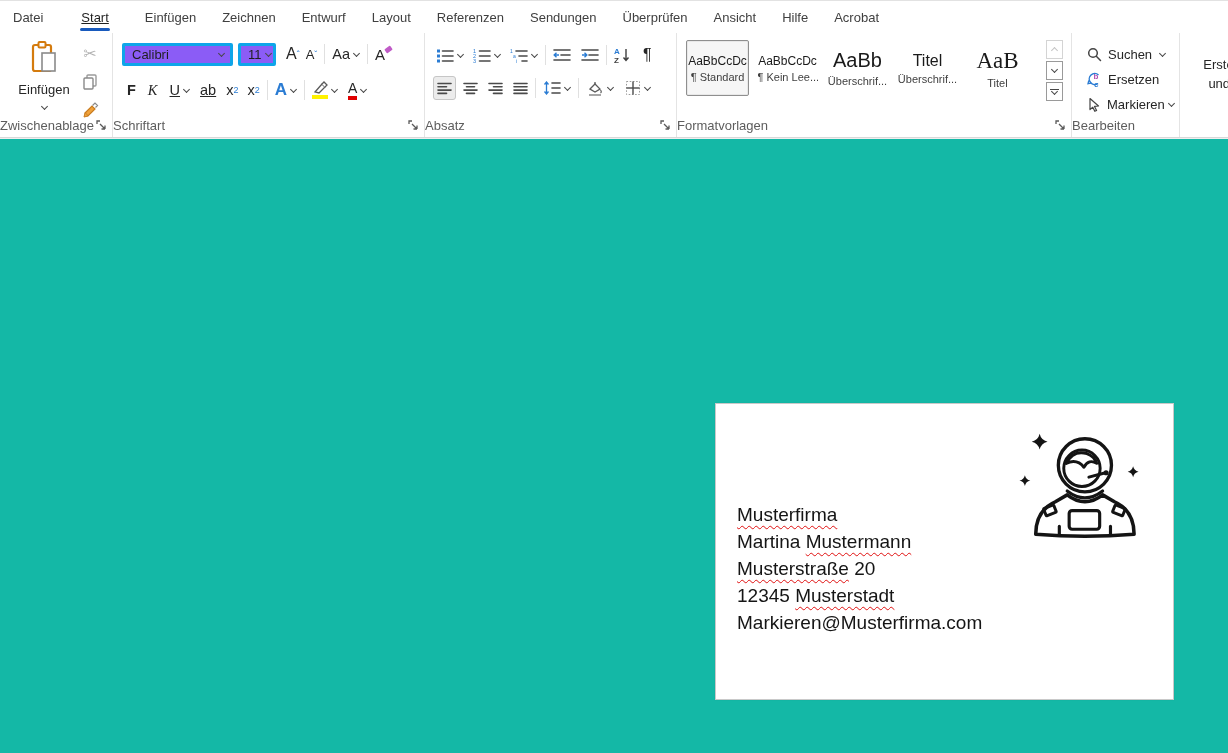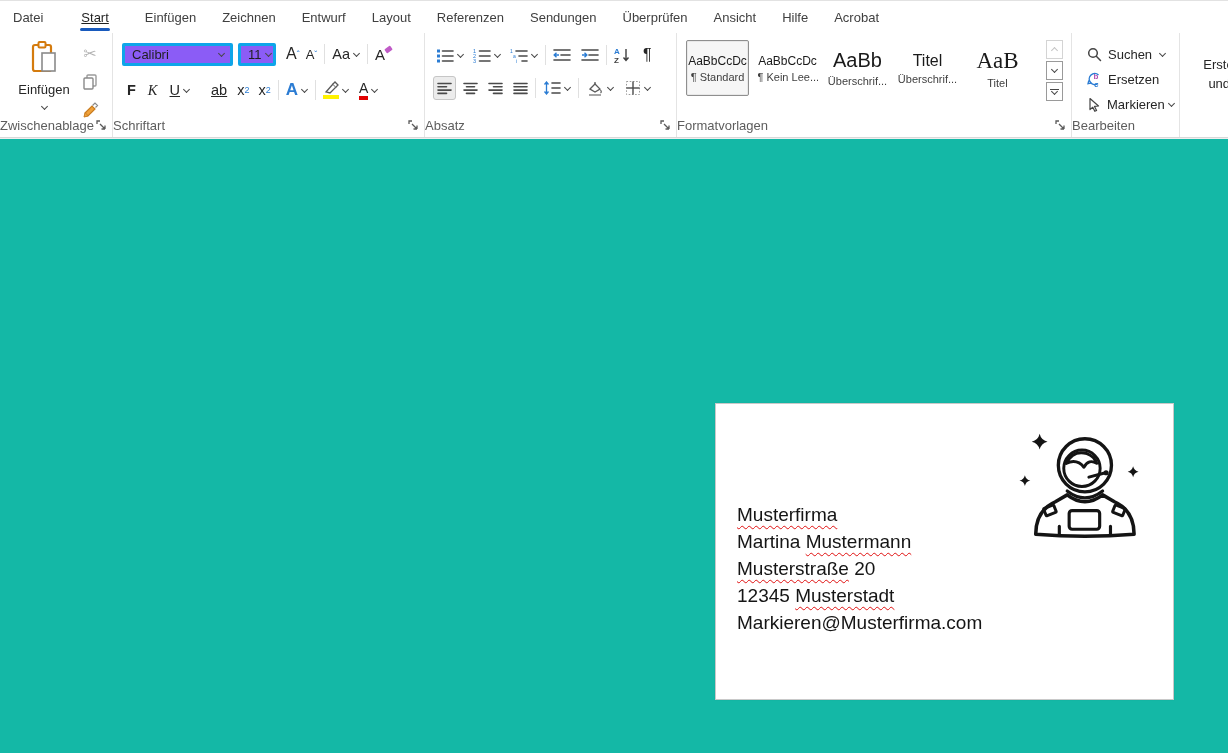--- a/index.html
+++ b/index.html
@@ -203,21 +203,21 @@
         <div class="btn glyph-b">
             <span>F</span>
           </div>
         <div class="btn glyph-i" style="margin-left:6px;">
             <span>K</span>
           </div>
         <div class="btn" style="margin-left:6px;">
           <span class="glyph-u">U</span>
           <span class="chev"></span>
         </div>
-        <div class="btn glyph-s" style="margin-left:15px;text-decoration:underline;">
+        <div class="btn glyph-s" style="margin-left:4px;text-decoration:underline;">
             <span>ab</span>
           </div>
         <div class="btn" style="margin-left:4px;">
           <span>x</span>
             <sub class="blue">2</sub>
         </div>
         <div class="btn" style="margin-left:3px;">
           <span>x</span>
             <sup class="blue">2</sup>
         </div>

